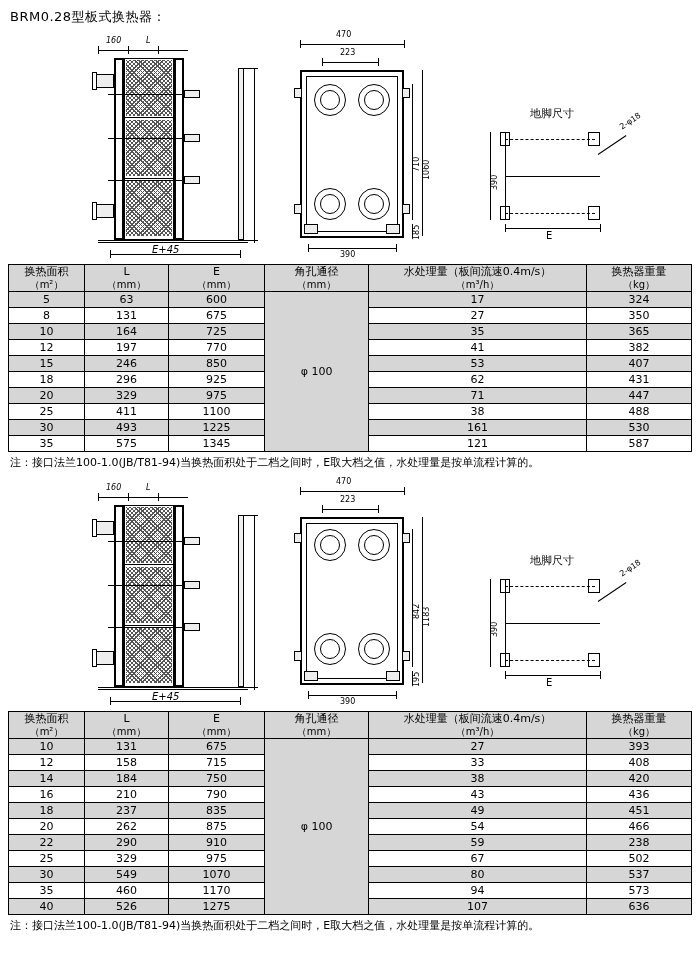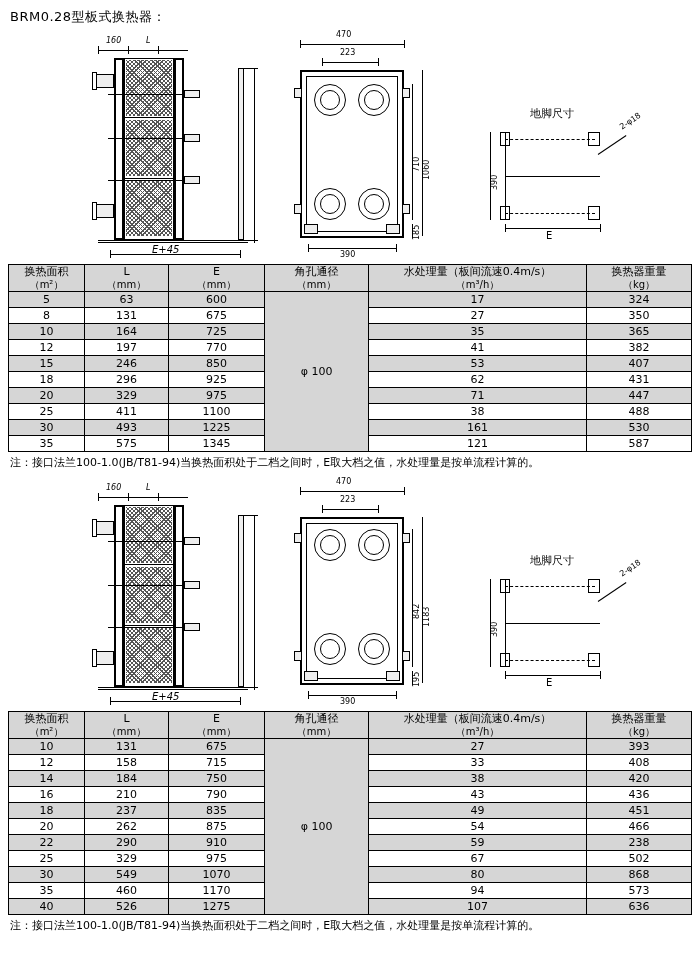--- a/index.html
+++ b/index.html
@@ -528,21 +528,21 @@
           <td>329</td>
           <td>975</td>
           <td>67</td>
           <td>502</td>
         </tr>
         <tr class="alt">
           <td>30</td>
           <td>549</td>
           <td>1070</td>
           <td>80</td>
-          <td>868</td>
+          <td>537</td>
         </tr>
         <tr>
           <td>35</td>
           <td>460</td>
           <td>1170</td>
           <td>94</td>
           <td>573</td>
         </tr>
         <tr class="alt">
           <td>40</td>

